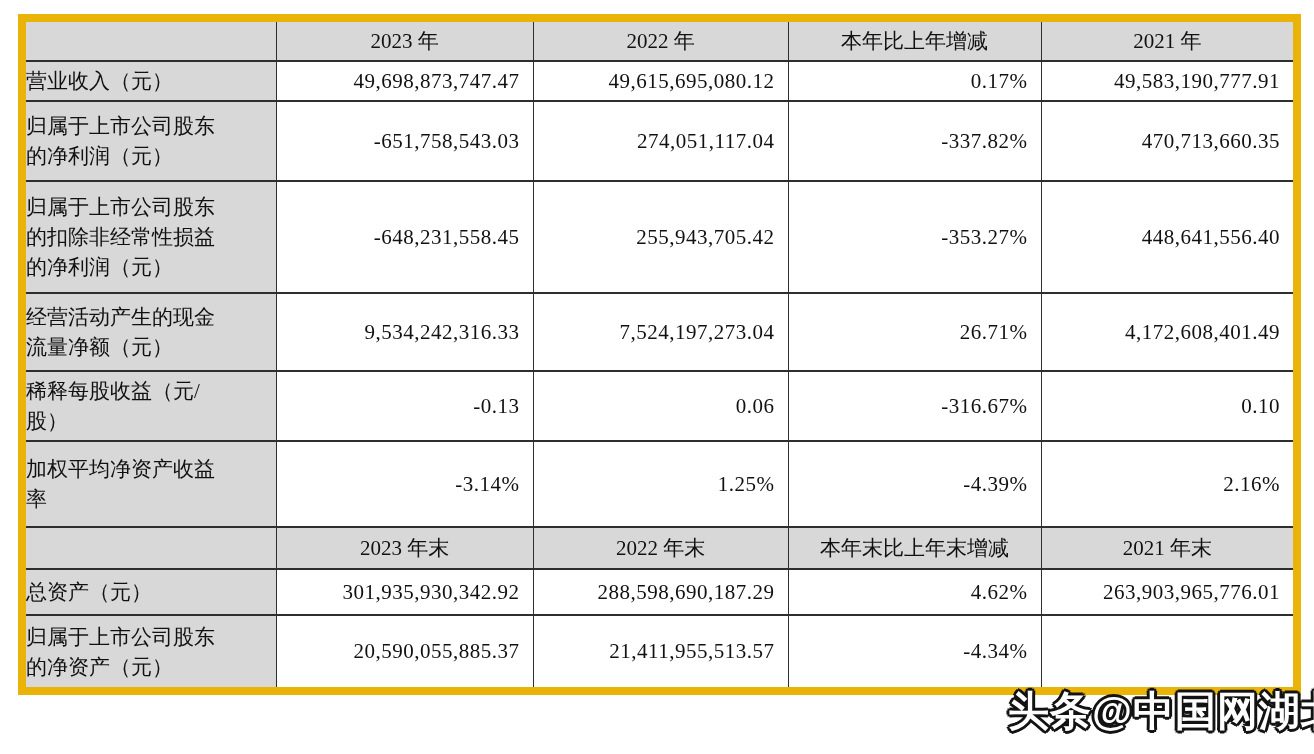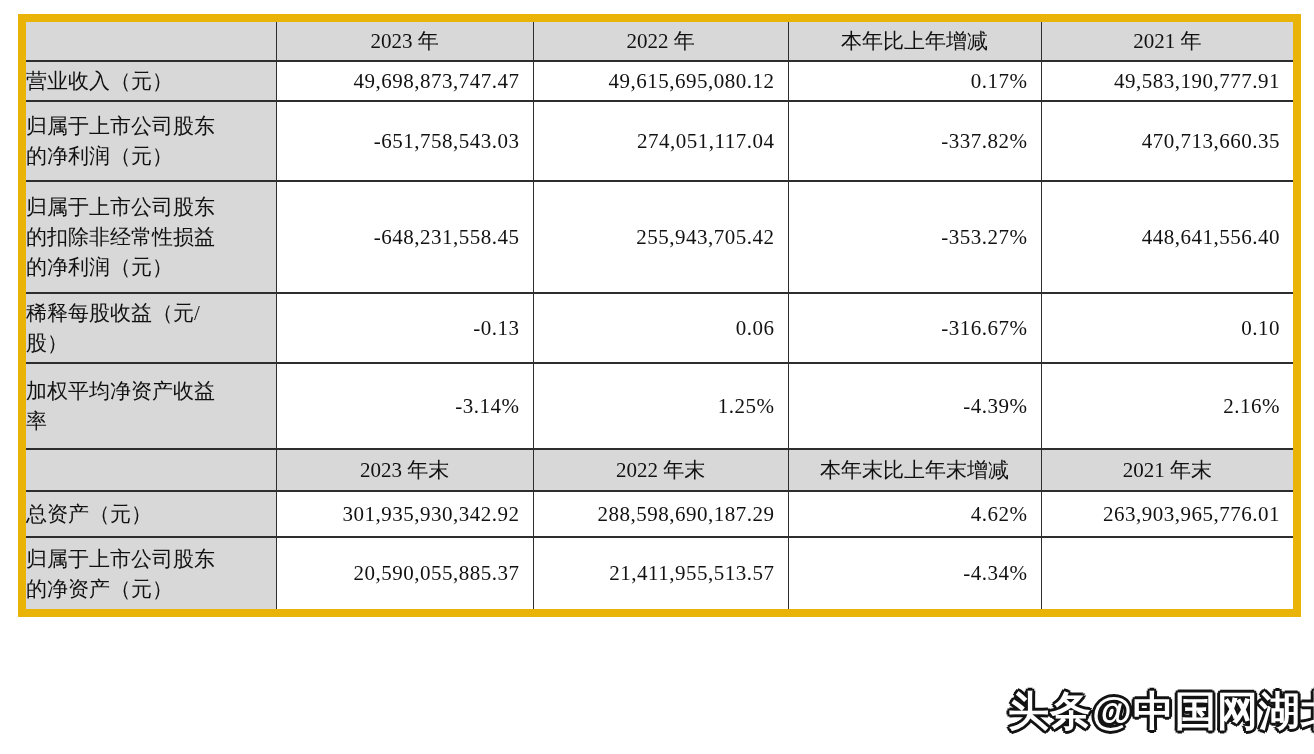--- a/index.html
+++ b/index.html
@@ -63,20 +63,28 @@
     <tr style="height:112px">
       <td class="lbl">归属于上市公司股东
 的扣除非经常性损益
 的净利润（元）</td>
       <td class="val">-648,231,558.45</td>
       <td class="val">255,943,705.42</td>
       <td class="val">-353.27%</td>
       <td class="val">448,641,556.40</td>
     </tr>
 
+    <tr style="height:78px">
+      <td class="lbl">经营活动产生的现金
+流量净额（元）</td>
+      <td class="val">9,534,242,316.33</td>
+      <td class="val">7,524,197,273.04</td>
+      <td class="val">26.71%</td>
+      <td class="val">4,172,608,401.49</td>
+    </tr>
 
 
     <tr style="height:59px">
       <td class="lbl">稀释每股收益（元/
 股）</td>
       <td class="val">-0.13</td>
       <td class="val">0.06</td>
       <td class="val">-316.67%</td>
       <td class="val">0.10</td>
     </tr>

